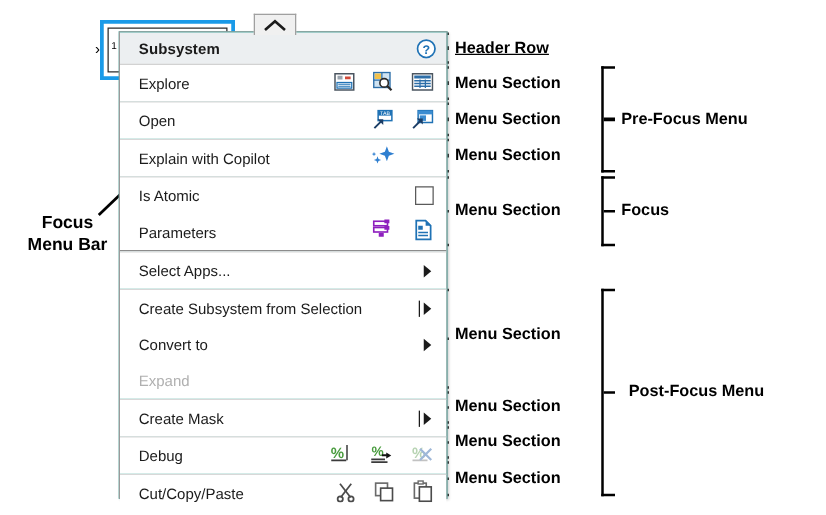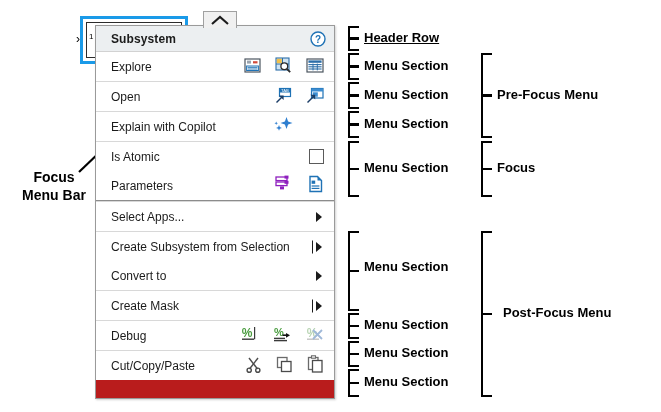--- a/index.html
+++ b/index.html
@@ -32,22 +32,22 @@
   
   .chevron-tab {
     position: absolute; left: 203px; top: 11px; width: 34px; height: 17px;
     background: #f0f0f0; border: 1px solid #a0a0a0; border-bottom: none;
     display: flex; align-items: center; justify-content: center;
     z-index: 40;
   }
 
   
   .menu {
-    position: absolute; left: 95px; top: 25px; width: 240px; height: 374px;
-    background: #b91c1c; border: 1px solid #9a9a9a;
+    position: absolute; left: 95px; top: 25px; width: 263px; height: 374px;
+    background: #14b8a6; border: 1px solid #9a9a9a;
     z-index: 30;
     box-shadow: 1px 1px 2px rgba(0,0,0,0.18);
   }
   .menu-header {
     position: relative; height: 26px; background: #eceff1;
     border-bottom: 1px solid #d2d2d2;
     display: flex; align-items: center;
   }
   .menu-header .title {
     font-size: 12px; font-weight: bold; color: #1b1b1b; margin-left: 15px;
@@ -250,20 +250,23 @@
     <div class="section">
       <div class="row">
         <span class="label">Create Subsystem from Selection</span>
         <span class="split-bar"></span>
         <span class="arrow-right"></span>
       </div>
       <div class="row">
         <span class="label">Convert to</span>
         <span class="arrow-right"></span>
       </div>
+      <div class="row disabled">
+        <span class="label">Expand</span>
+      </div>
     </div>
 
     <div class="section">
       <div class="row">
         <span class="label">Create Mask</span>
         <span class="split-bar"></span>
         <span class="arrow-right"></span>
       </div>
     </div>
 

